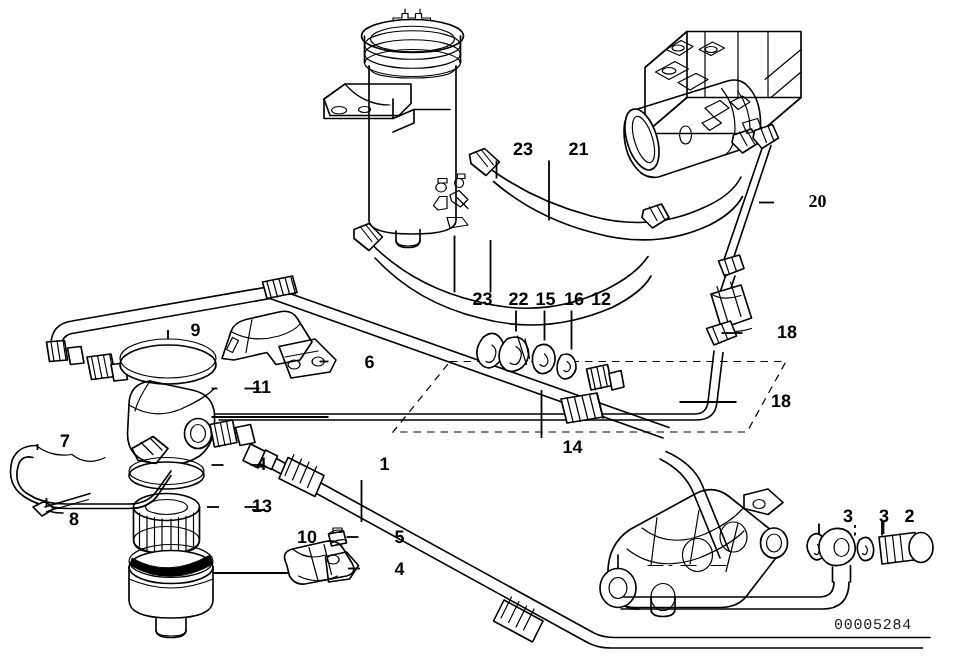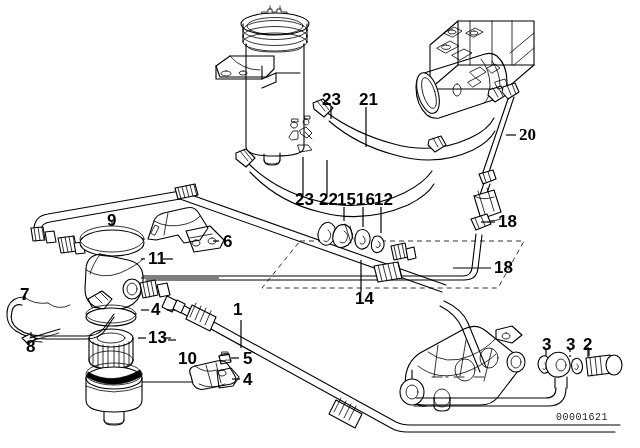--- a/index.html
+++ b/index.html
@@ -9,25 +9,26 @@
     width:640px;height:448px;
     background:#ffffff;
     overflow:hidden;
     font-family:"Liberation Sans", sans-serif;
   }
   #artboard{position:absolute;left:0;top:0;width:640px;height:448px;}
   .callout{
     position:absolute;
     font-family:"Liberation Sans", sans-serif;
     font-weight:bold;
-    font-size:17px;
+    font-size:12px;
     line-height:13px;
     color:#000000;
     white-space:nowrap;
     letter-spacing:0px;
+    margin-left:20px;
   }
   #watermark{
     position:absolute;
     left:556px;top:412px;
     font-family:"Liberation Mono", monospace;
     font-size:10px;
     letter-spacing:0.5px;
     color:#1a1a1a;
     white-space:nowrap;
   }
@@ -399,15 +400,15 @@
   <div class="callout" style="left:356px;top:193px;">16</div>
   <div class="callout" style="left:374px;top:193px;">12</div>
   <div class="callout" style="left:494px;top:261px;">18</div>
   <div class="callout" style="left:498px;top:215px;">18</div>
   <div class="callout" style="left:519px;top:128px;font-family:Liberation Serif, serif;">20</div>
   <div class="callout" style="left:359px;top:93px;">21</div>
   <div class="callout" style="left:319px;top:193px;text-align:right;">22</div>
   <div class="callout" style="left:322px;top:93px;">23</div>
   <div class="callout" style="left:295px;top:193px;">23</div>
 
-  <div id="watermark">00001621</div>
+  <div id="watermark">00005284</div>
 
 </div>
 
 </body></html>

